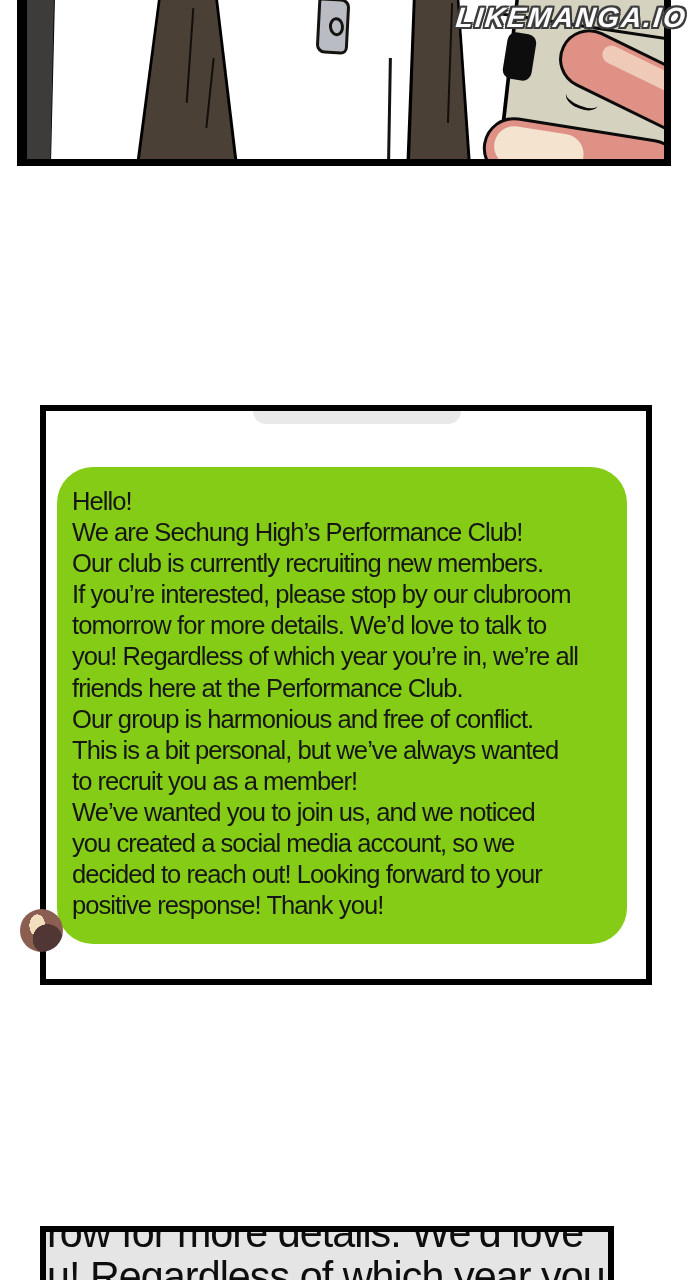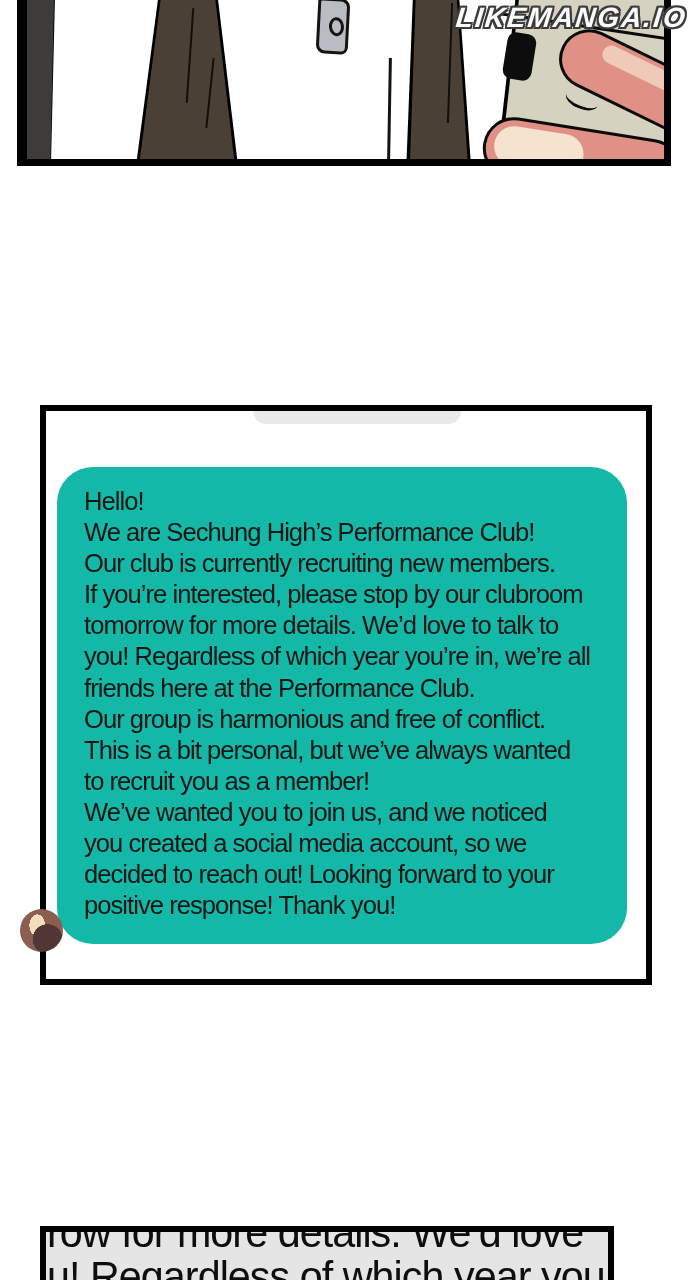--- a/index.html
+++ b/index.html
@@ -51,22 +51,22 @@
   .watermark{position:absolute;right:3px;top:2px;z-index:30;font-weight:bold;font-style:italic;
          font-size:28px;letter-spacing:2px;color:#fbfbfb;transform:skewX(-6deg);
          text-shadow:-2px -2px 0 #3c3c3c,2px -2px 0 #3c3c3c,-2px 2px 0 #3c3c3c,2px 2px 0 #3c3c3c,
                      0 -2px 0 #3c3c3c,0 2px 0 #3c3c3c,-2px 0 0 #3c3c3c,2px 0 0 #3c3c3c;}
 
   
   .panel-chat{position:absolute;left:40px;top:405px;width:612px;height:580px;box-sizing:border-box;
          border:6px solid #000;background:#fff;overflow:hidden;}
   .bubble-partial{position:absolute;left:207px;top:0;width:208px;height:13px;background:#e9e9e9;
          border-radius:0 0 16px 16px;}
-  .bubble-main{position:absolute;left:11px;top:56px;width:570px;height:477px;background:#14b8a6;
-         border-radius:36px;box-sizing:border-box;padding:19px 8px 0 27px;}
+  .bubble-main{position:absolute;left:11px;top:56px;width:570px;height:477px;background:#84cc16;
+         border-radius:36px;box-sizing:border-box;padding:19px 8px 0 15px;}
   .bubble-text{font-size:26.5px;line-height:31.1px;color:#161616;letter-spacing:-1px;
          transform:scaleX(0.965);transform-origin:left top;white-space:nowrap;}
   .avatar{position:absolute;left:20px;top:909px;width:43px;height:43px;border-radius:50%;z-index:10;
          background:radial-gradient(circle at 64% 70%,#503735 0 36%,rgba(0,0,0,0) 37%),
                     radial-gradient(ellipse 30% 42% at 40% 38%,#f2debc 0 60%,rgba(0,0,0,0) 61%),
                     #8a5e51;}
 
   
   .panel-zoom{position:absolute;left:40px;top:1226px;width:574px;height:60px;box-sizing:border-box;
          border:6px solid #000;border-bottom:none;background:#e5e5e5;overflow:hidden;}

